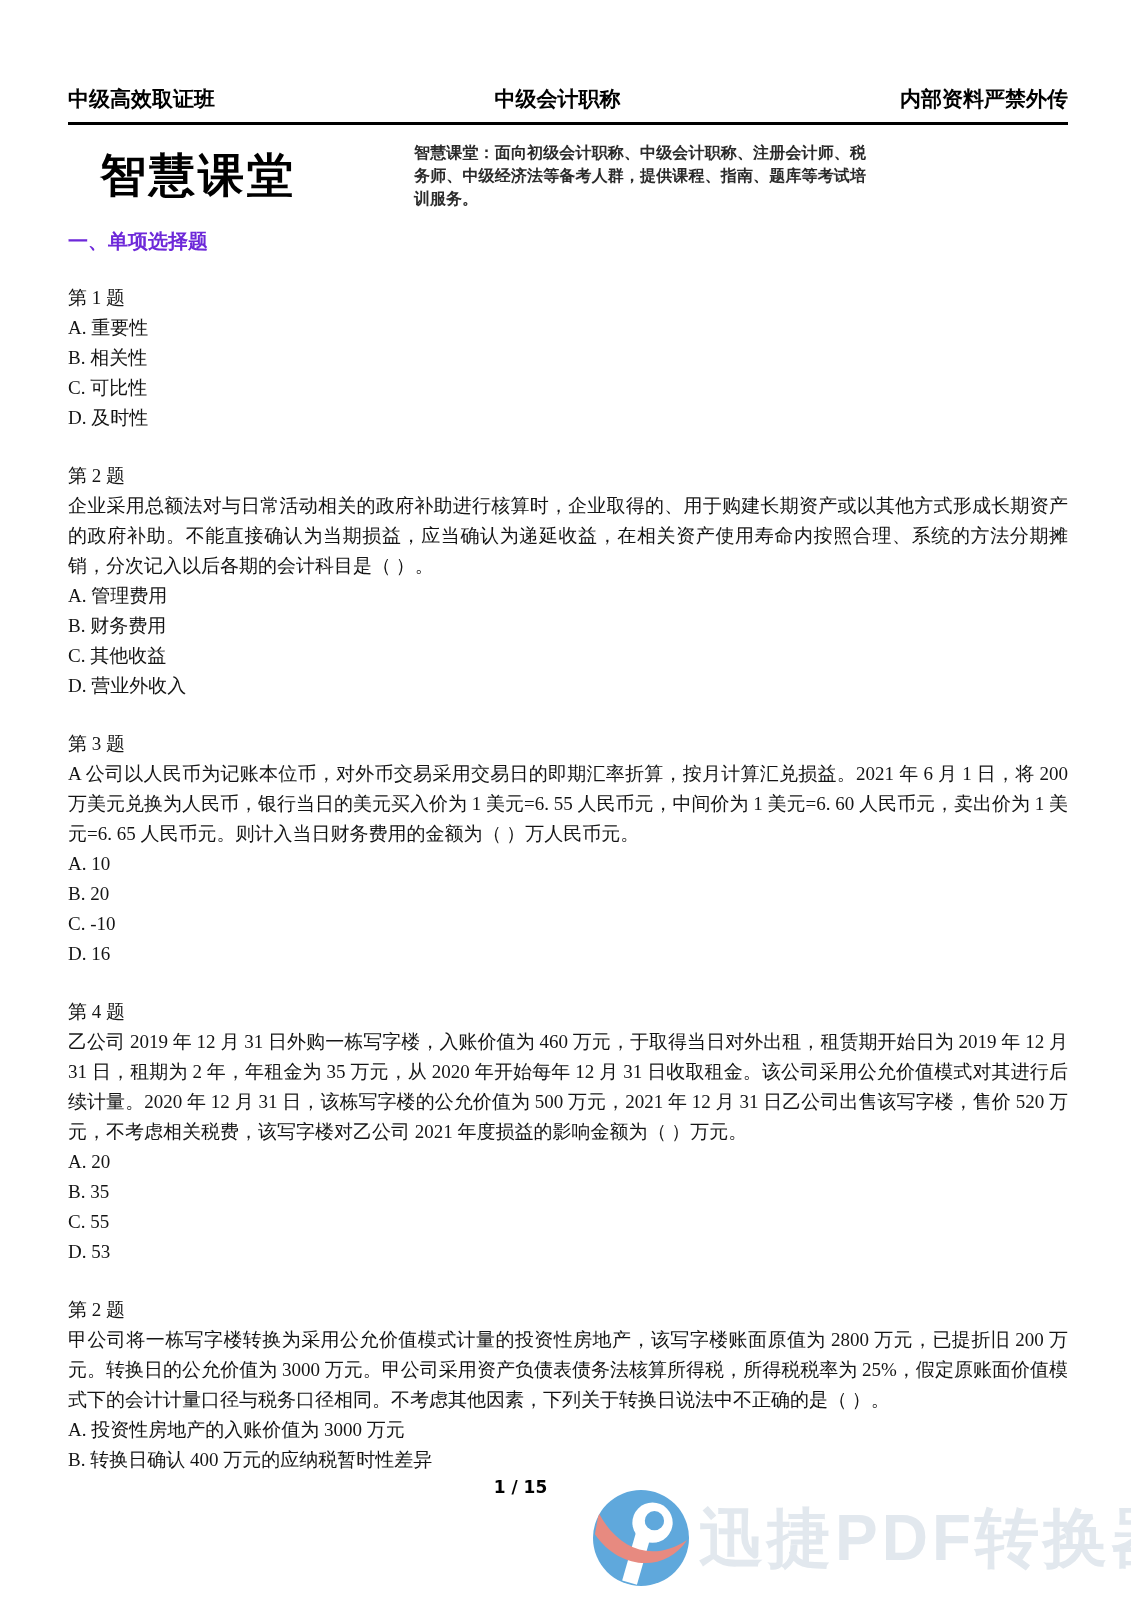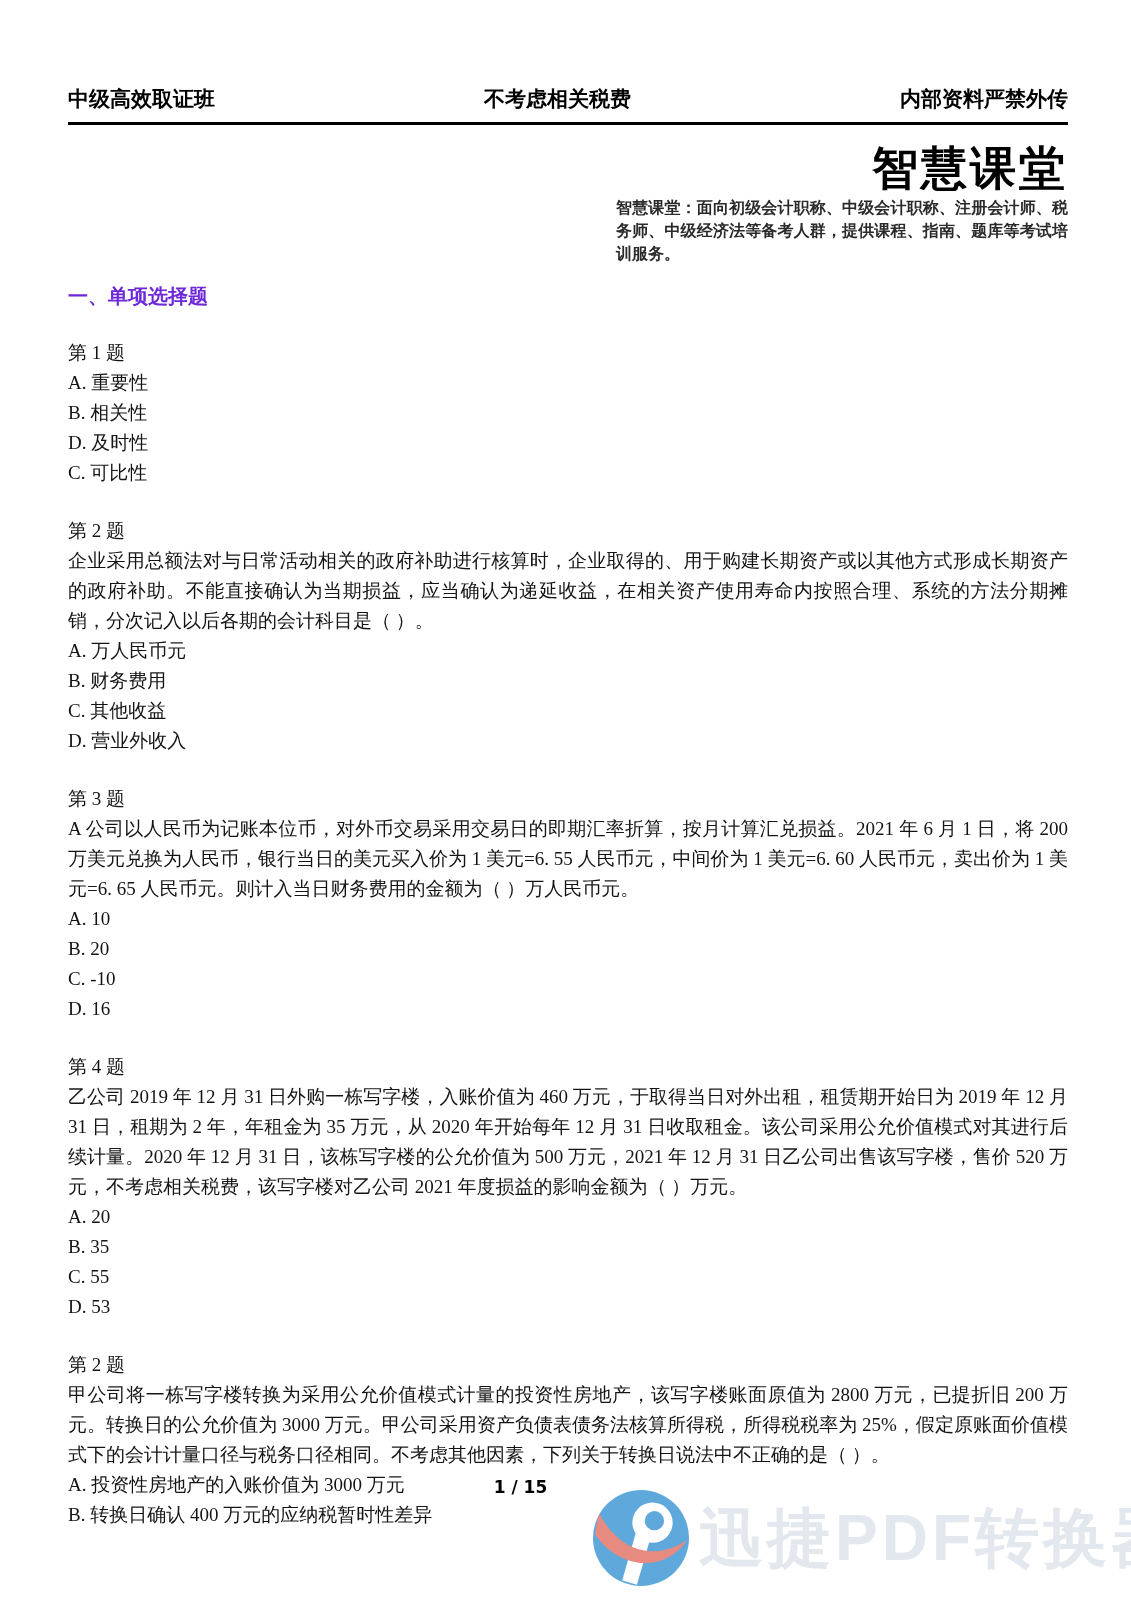--- a/index.html
+++ b/index.html
@@ -15,21 +15,21 @@
 
   
   .doc-header {
     display:flex; justify-content:space-between; align-items:baseline;
     font-family:"Liberation Sans","DejaVu Sans",sans-serif;
     font-weight:700; font-size:21px; color:#000;gap:46px;
   }
   .header-rule { height:3px; background:#000; margin-top:9px; }
 
   
-  .brand { display:flex; align-items:flex-end; margin-top:16px; padding-left:32px;flex-direction:column; }
+  .brand { display:flex; align-items:center; margin-top:16px; padding-left:32px; }
   .brand-logo {
     font-family:"Liberation Sans","DejaVu Sans",sans-serif;
     font-weight:900; font-size:46px; letter-spacing:3px; color:#000;
     line-height:1.2; white-space:nowrap;
   }
   .brand-desc {
     margin-left:118px; width:452px;
     font-family:"Liberation Sans","DejaVu Sans",sans-serif;
     font-weight:700; font-size:16px; line-height:23px; color:#2a2a2a;
     text-align:justify;
@@ -68,44 +68,44 @@
   }
 </style>
 </head>
 <body>
 
 <div class="page">
   <div class="content">
 
     <div class="doc-header">
       <span>中级高效取证班</span>
-      <span>不考虑相关税费</span>
+      <span>中级会计职称</span>
       <span>内部资料严禁外传</span>
     </div>
     <div class="header-rule"></div>
 
     <div class="brand">
       <div class="brand-logo">智慧课堂</div>
       <div class="brand-desc">智慧课堂：面向初级会计职称、中级会计职称、注册会计师、税务师、中级经济法等备考人群，提供课程、指南、题库等考试培训服务。</div>
     </div>
 
     <div class="section-title">一、单项选择题</div>
 
     <div class="question">
       <div class="q-label">第 1 题</div>
       <div class="q-option">A. 重要性</div>
       <div class="q-option">B. 相关性</div>
+      <div class="q-option">C. 可比性</div>
       <div class="q-option">D. 及时性</div>
-      <div class="q-option">C. 可比性</div>
     </div>
 
     <div class="question">
       <div class="q-label">第 2 题</div>
       <div class="q-body">企业采用总额法对与日常活动相关的政府补助进行核算时，企业取得的、用于购建长期资产或以其他方式形成长期资产的政府补助。不能直接确认为当期损益，应当确认为递延收益，在相关资产使用寿命内按照合理、系统的方法分期摊销，分次记入以后各期的会计科目是（ ）。</div>
-      <div class="q-option">A. 万人民币元</div>
+      <div class="q-option">A. 管理费用</div>
       <div class="q-option">B. 财务费用</div>
       <div class="q-option">C. 其他收益</div>
       <div class="q-option">D. 营业外收入</div>
     </div>
 
     <div class="question">
       <div class="q-label">第 3 题</div>
       <div class="q-body">A 公司以人民币为记账本位币，对外币交易采用交易日的即期汇率折算，按月计算汇兑损益。2021 年 6 月 1 日，将 200 万美元兑换为人民币，银行当日的美元买入价为 1 美元=6. 55 人民币元，中间价为 1 美元=6. 60 人民币元，卖出价为 1 美元=6. 65 人民币元。则计入当日财务费用的金额为（ ）万人民币元。</div>
       <div class="q-option">A. 10</div>
       <div class="q-option">B. 20</div>

